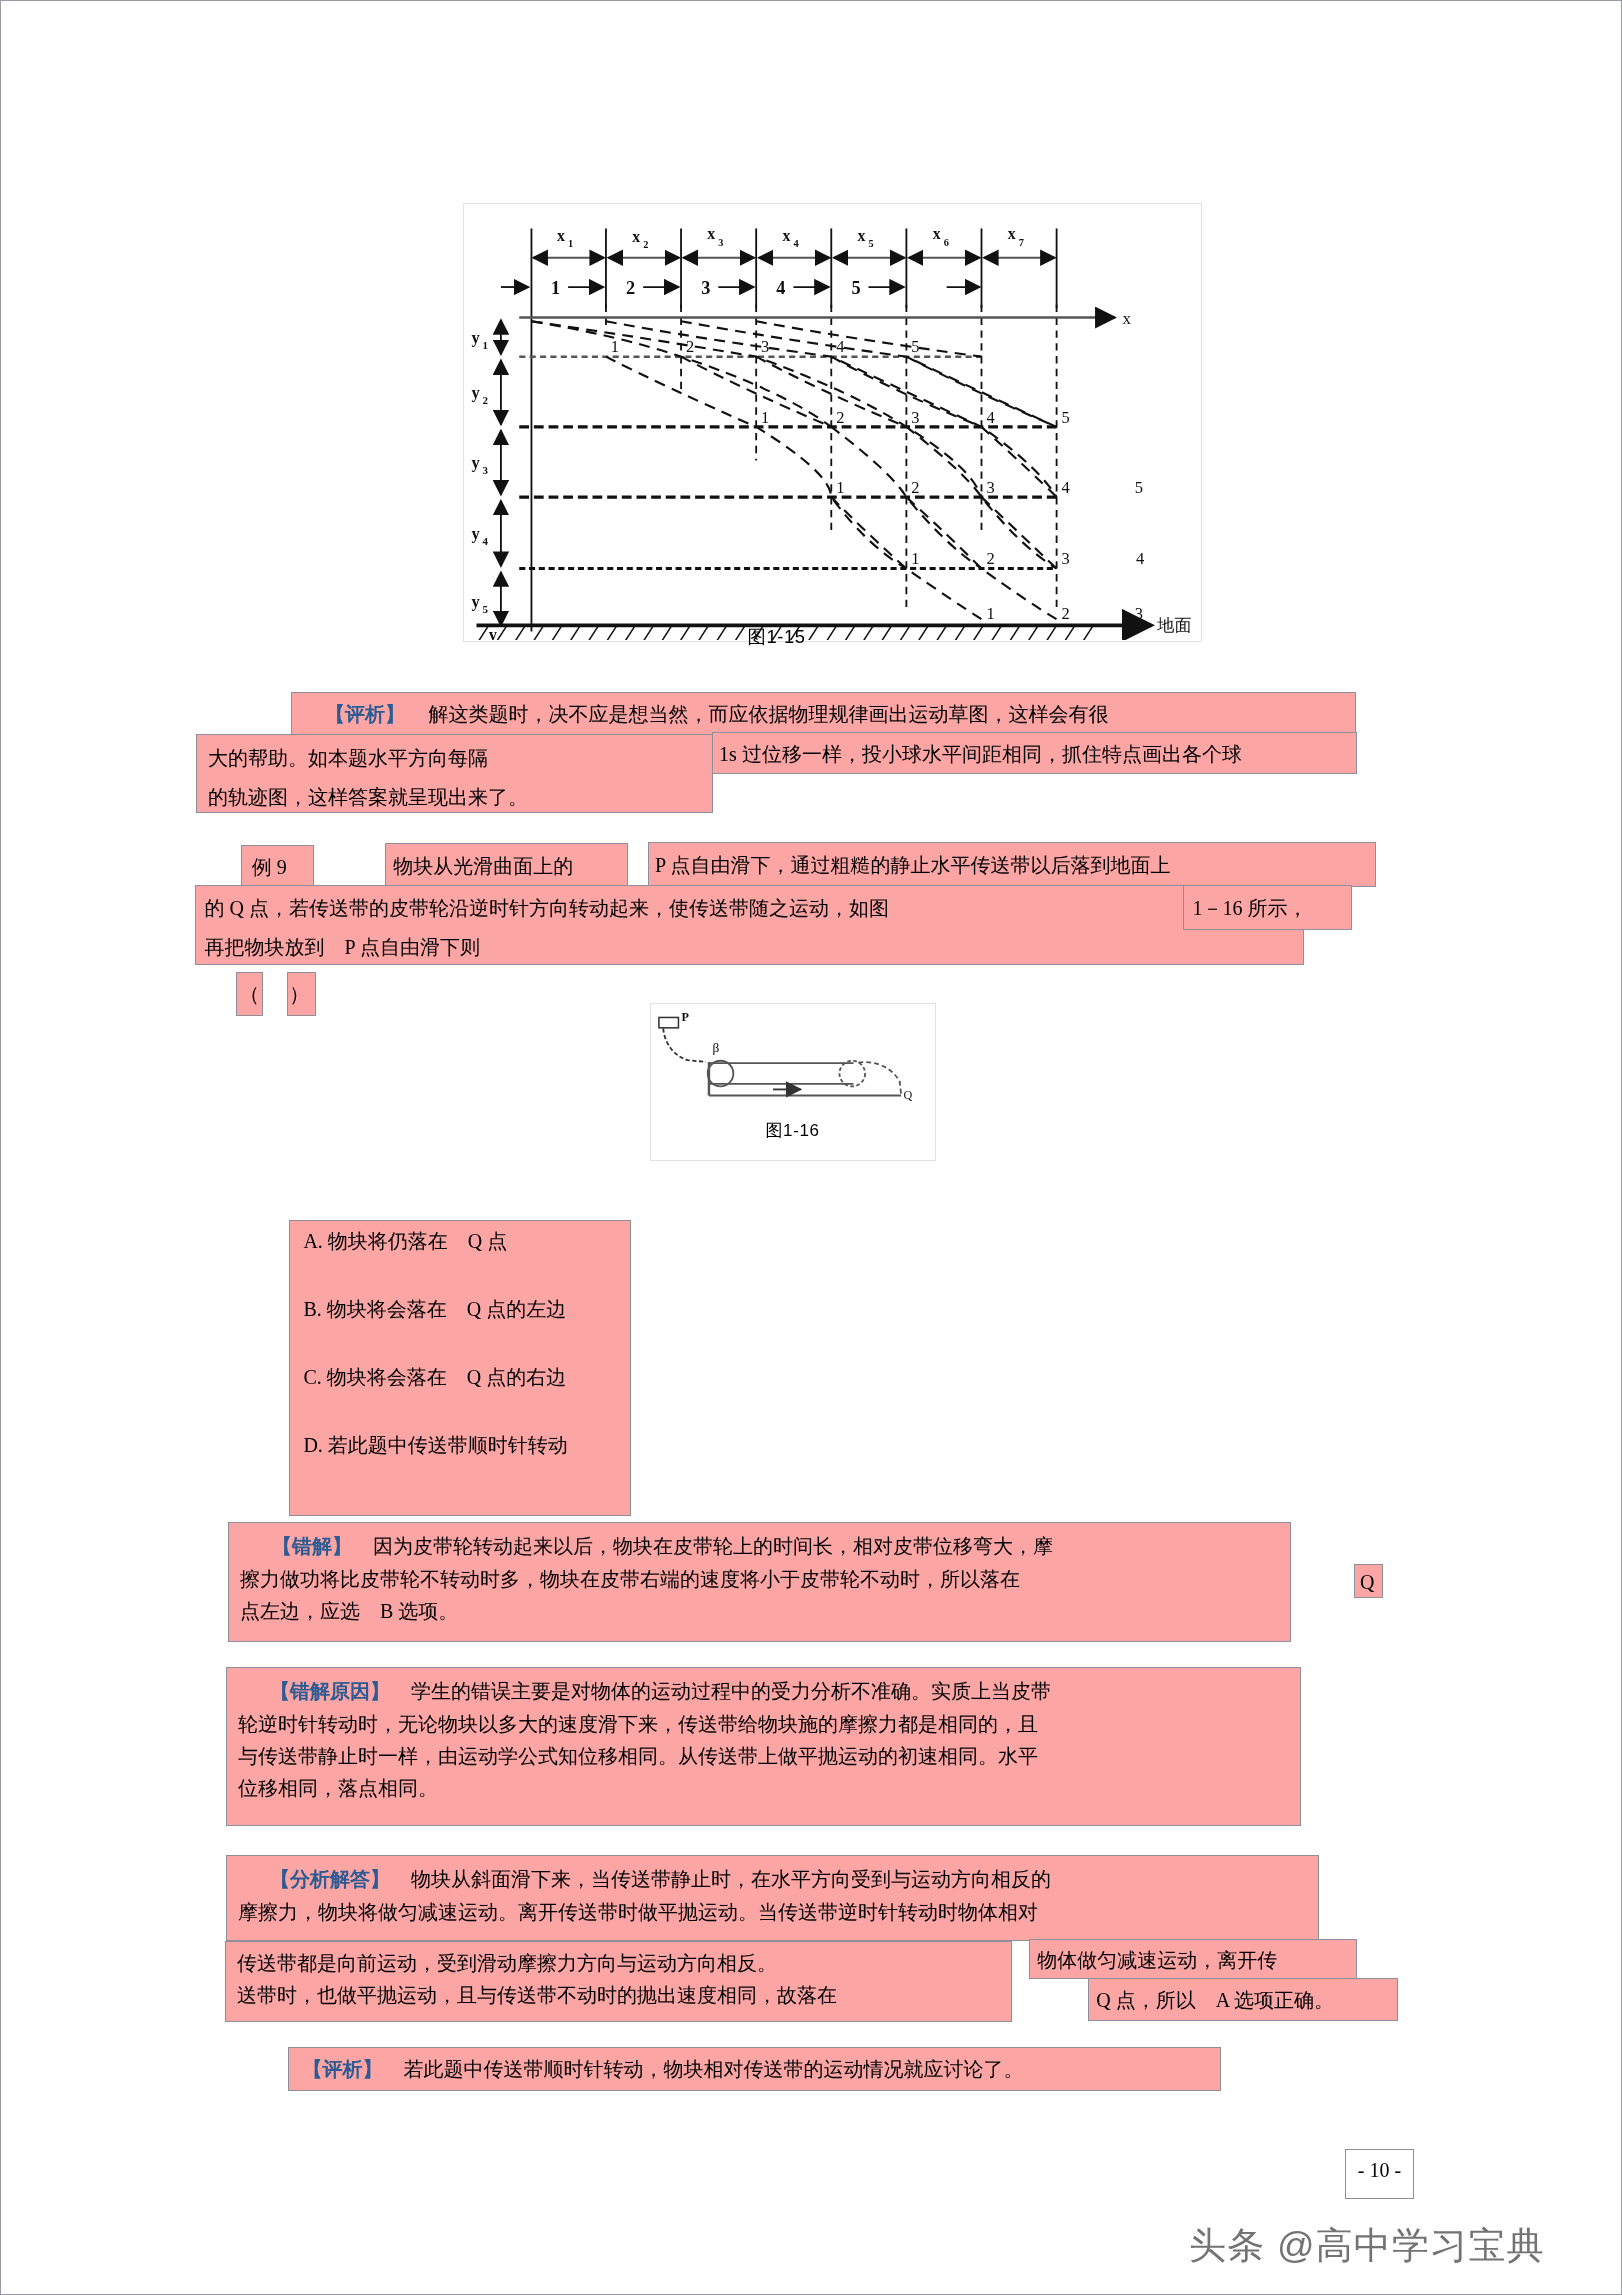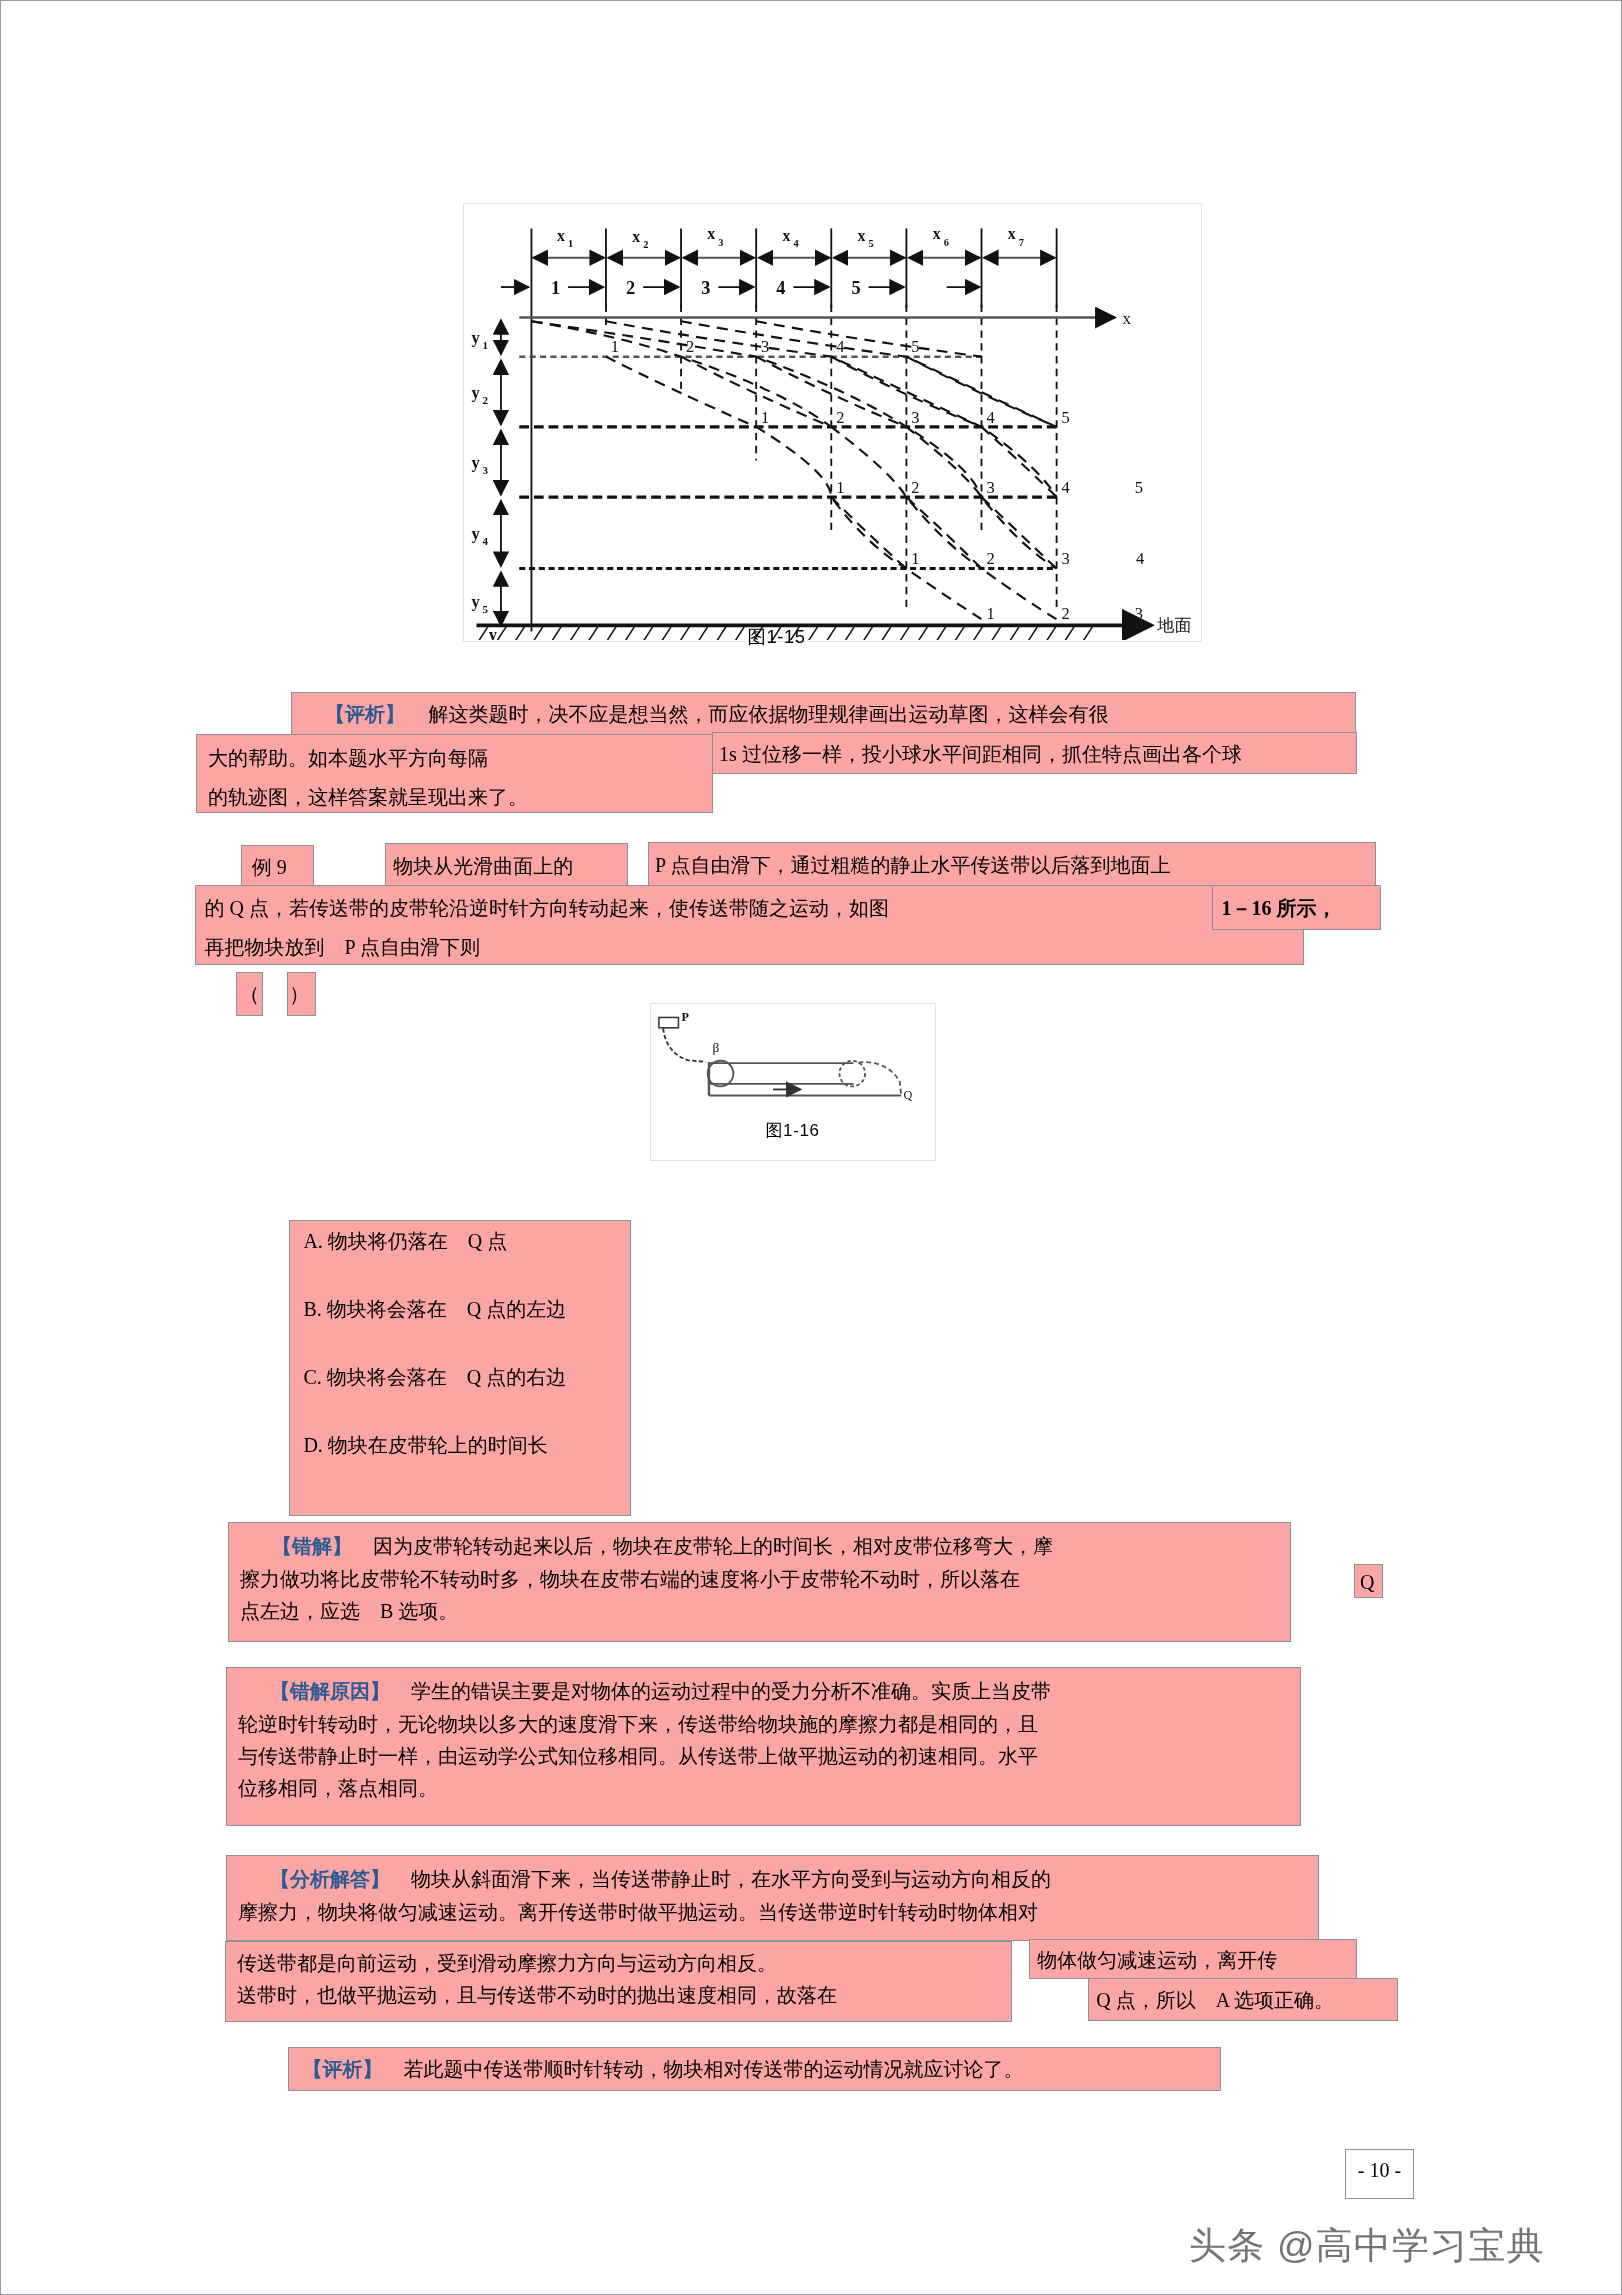--- a/index.html
+++ b/index.html
@@ -291,21 +291,21 @@
 
   <div class="tbox" style="left:647px; top:841px; width:728px; height:45px; padding:6.1px 0 0 6.1px; font-size:20px;">
     <span>P 点自由滑下，通过粗糙的静止水平传送带以后落到地面上</span>
   </div>
 
   <div class="tbox" style="left:194px; top:884px; width:1109px; height:80px; padding:6.1px 0 0 8.6px; font-size:20px;">
     <div>的 Q 点，若传送带的皮带轮沿逆时针方向转动起来，使传送带随之运动，如图</div>
     <div style="margin-top:6.1px;">再把物块放到　P 点自由滑下则</div>
   </div>
 
-  <div class="tbox" style="left:1211px; top:884px; width:169px; height:45px; padding:6.1px 0 0 8.6px; font-size:20px;font-weight:bold;">
+  <div class="tbox" style="left:1182px; top:884px; width:169px; height:45px; padding:6.1px 0 0 8.6px; font-size:20px;">
     <span>1－16 所示，</span>
   </div>
 
   <div class="tbox" style="left:235px; top:971px; width:27px; height:44px; padding:4.9px 0 0 2.4px; font-size:20px;">
     <span>（</span>
   </div>
   <div class="tbox" style="left:286px; top:971px; width:29px; height:44px; padding:4.9px 0 0 1.2px; font-size:20px;">
     <span>）</span>
   </div>
 
@@ -338,21 +338,21 @@
       <path d="M340,96 C368,92 396,104 408,128 L410,148" fill="none" stroke="#555" stroke-width="3" stroke-dasharray="8 5"></path>
       <text x="414" y="156" font-family="Liberation Serif, serif" font-size="20" fill="#111">Q</text>
     </svg>
   </div>
   <div class="figcaption" style="left:709px; top:1118px; width:165px; font-size:17px;">图1-16</div>
 
   <div class="tbox" style="left:288px; top:1219px; width:342px; height:296px; padding:9.8px 0 0 13.4px; font-size:20px; line-height:1.0;">
     <div style="margin-bottom:48px;">A. 物块将仍落在　Q 点</div>
     <div style="margin-bottom:48px;">B. 物块将会落在　Q 点的左边</div>
     <div style="margin-bottom:48px;">C. 物块将会落在　Q 点的右边</div>
-    <div>D. 物块在皮带轮上的时间长</div>
+    <div>D. 若此题中传送带顺时针转动</div>
   </div>
 
   <div class="tbox" style="left:227px; top:1521px; width:1063px; height:120px; padding:7.3px 0 0 11px; font-size:20px;">
     <div>
       <span style="display:inline-block;width:27px"></span>
       <span class="tag">【错解】</span>
       <span style="display:inline-block;width:11px"></span>
       <span>因为皮带轮转动起来以后，物块在皮带轮上的时间长，相对皮带位移弯大，摩</span>
     </div>
     <div>擦力做功将比皮带轮不转动时多，物块在皮带右端的速度将小于皮带轮不动时，所以落在</div>

